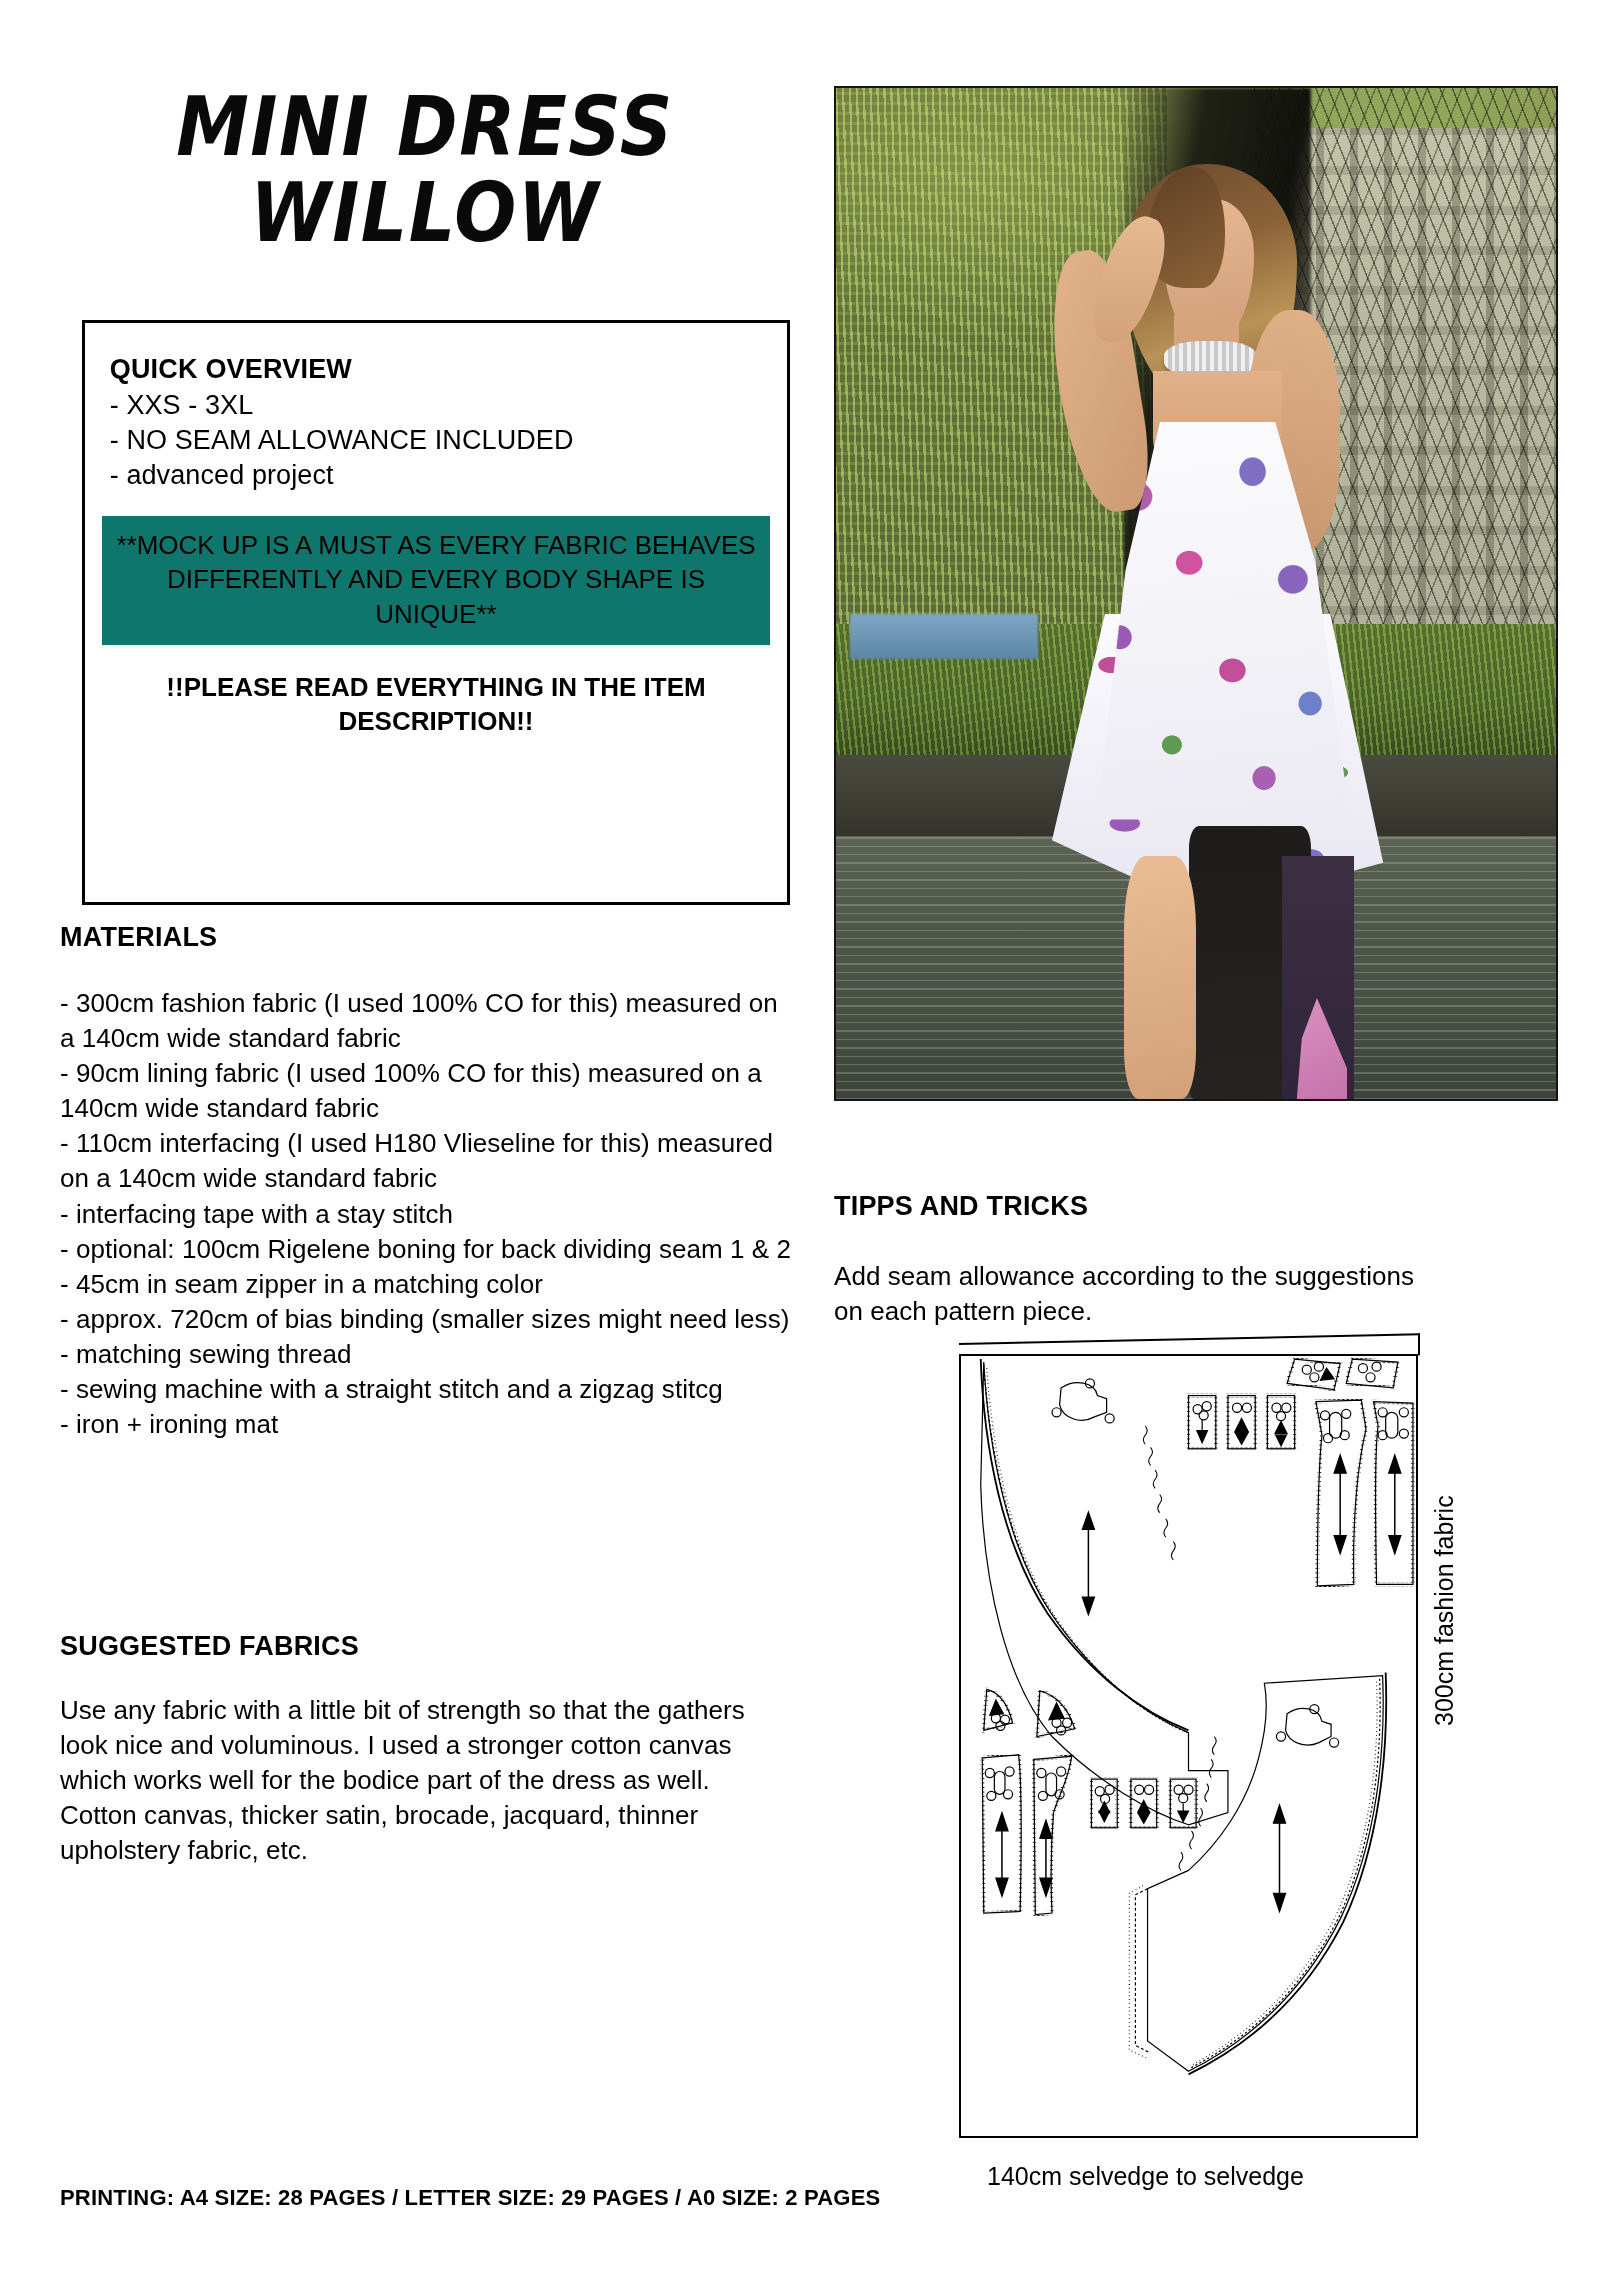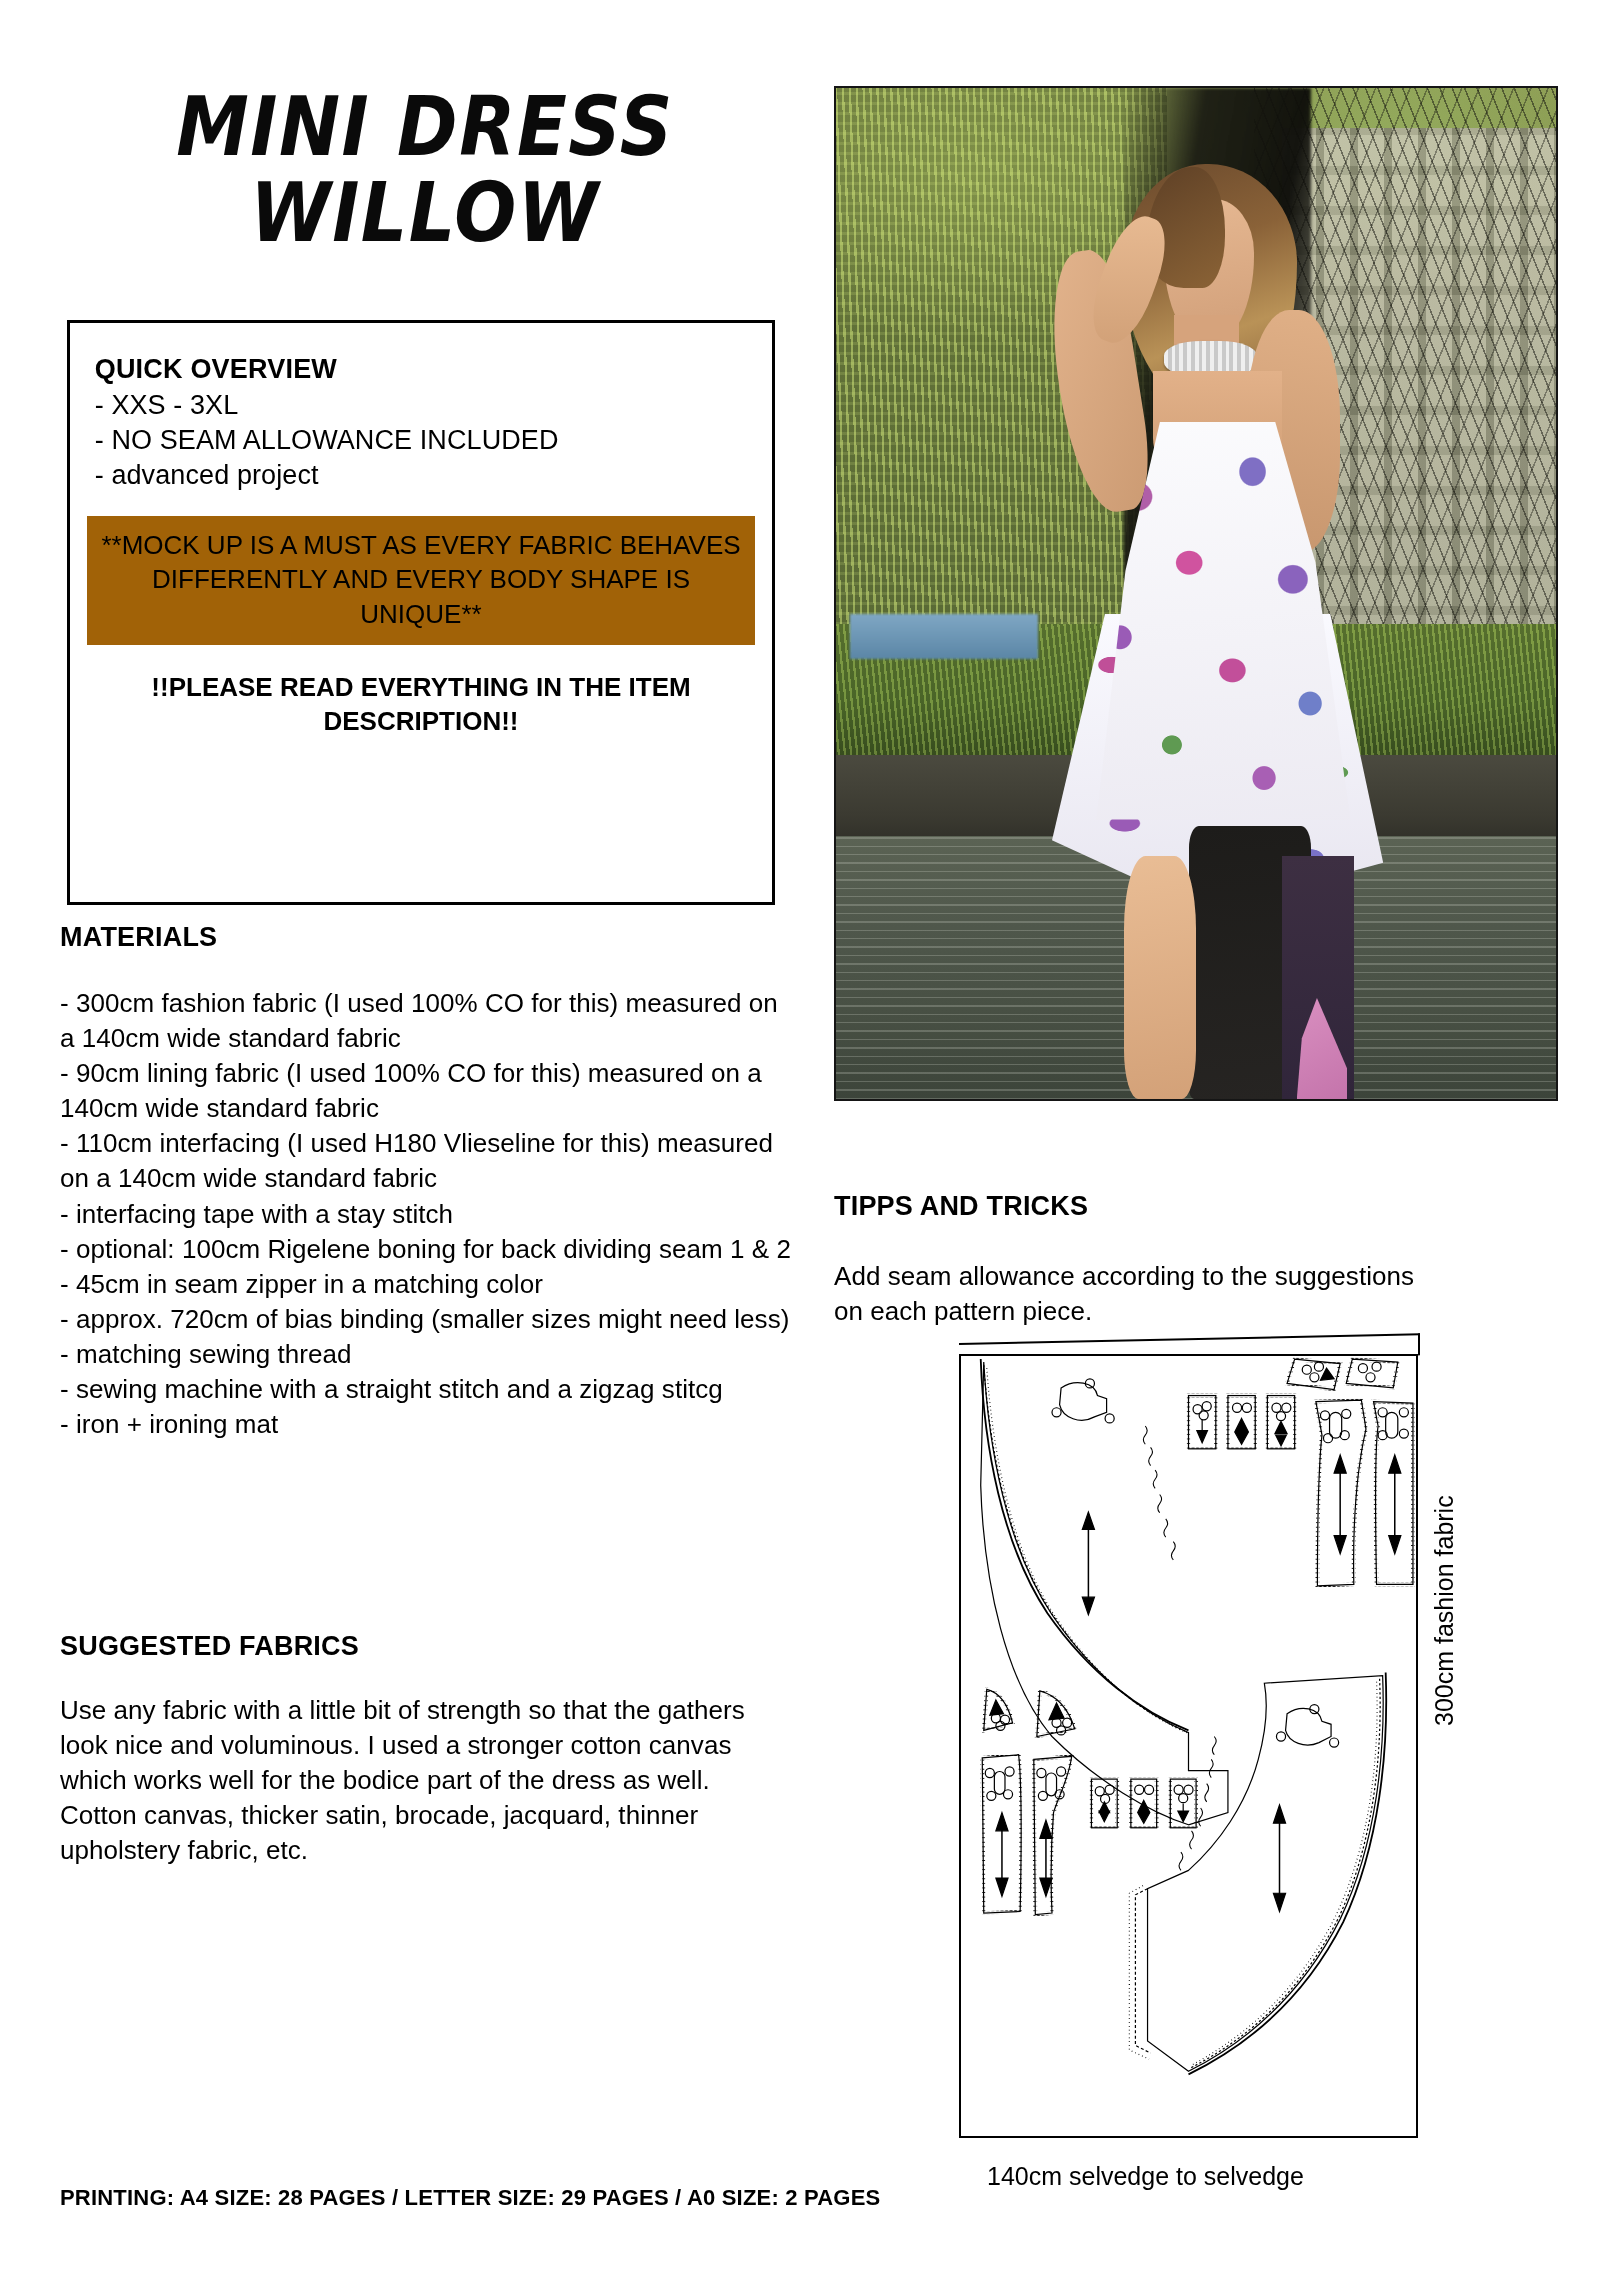--- a/index.html
+++ b/index.html
@@ -34,21 +34,21 @@
     color: #0a0a0a;
     white-space: nowrap;
     transform: scaleY(1.12);
     transform-origin: center top;
   }
   .title-line.second { margin-top: 9.2px; }
 
   
   #overview-box {
     position: absolute;
-    left: 67px;
+    left: 82px;
     top: 320px;
     width: 708px;
     height: 585px;
     border: 3.1px solid #000000;
     box-sizing: border-box;
     padding: 18.4px 17px 0 17px;
   }
   #overview-title {
     font-size: 27px;
     font-weight: bold;
@@ -56,21 +56,21 @@
     margin: 12.2px 0 3.1px 7.7px;
   }
   .ov-item {
     font-size: 27px;
     line-height: 1.30;
     margin-left: 7.7px;
     letter-spacing: 0.1px;
   }
   #mockup-band {
     margin-top: 23px;
-    background: #a16207;
+    background: #0f766e;
     padding: 12.2px 10.7px 13.8px 10.7px;
     text-align: center;
     font-size: 26px;
     line-height: 1.32;
   }
   #please-read {
     margin-top: 26px;
     text-align: center;
     font-size: 26px;
     font-weight: bold;

